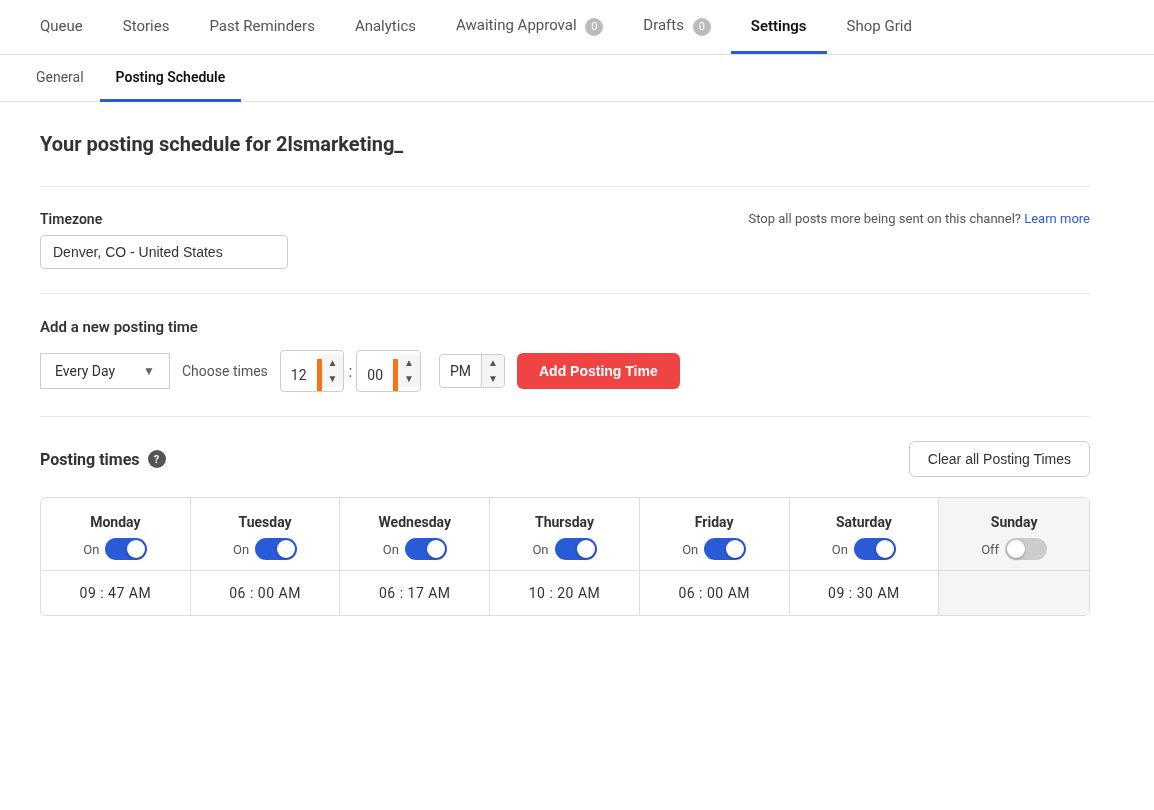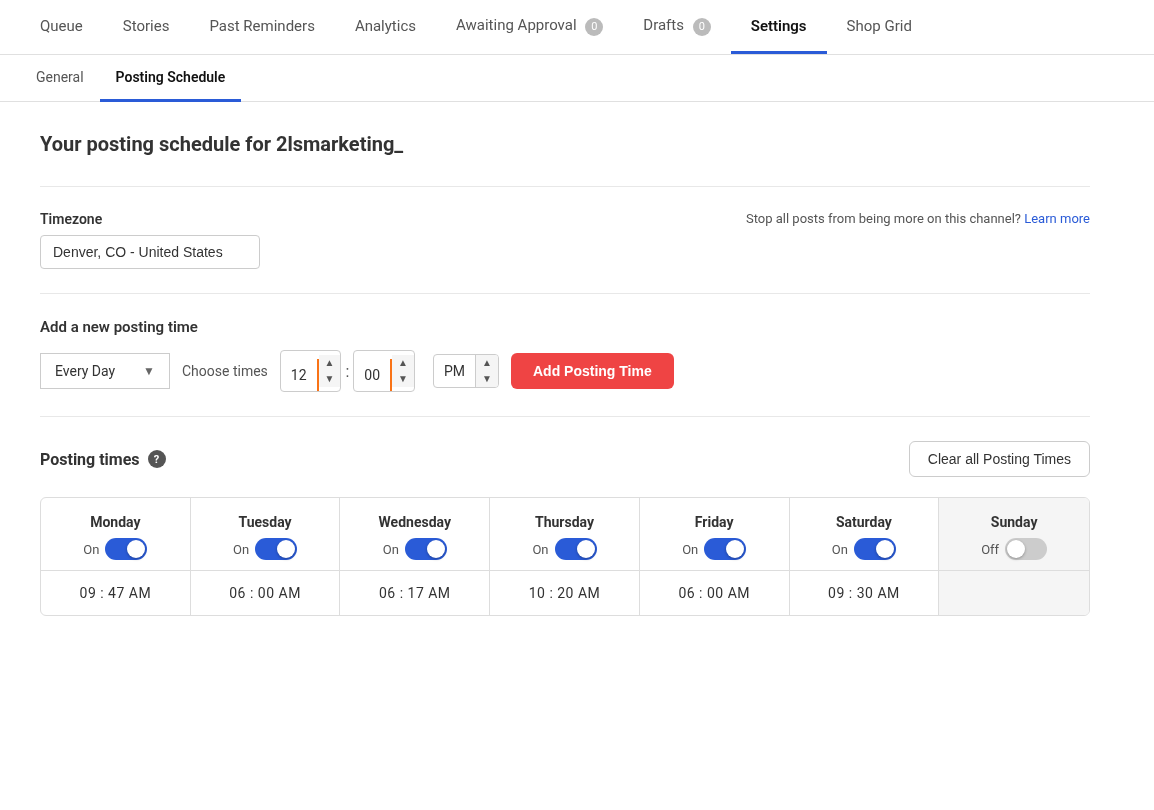--- a/index.html
+++ b/index.html
@@ -19,40 +19,40 @@
     
     .main-content { padding: 30px 40px; max-width: 1130px; }
 
     .page-title { font-size: 20px; font-weight: 700; margin-bottom: 30px; }
 
     .section-divider { border: none; border-top: 1px solid #e8e8e8; margin: 24px 0; }
 
     
     .timezone-row { display: flex; align-items: flex-start; justify-content: space-between; margin-bottom: 20px; }
     .timezone-left label { display: block; font-weight: 600; margin-bottom: 8px; font-size: 14px; }
-    .timezone-input { border: 1px solid #ccc; border-radius: 4px; padding: 8px 12px; font-size: 14px; width: 220px; color: #333; }
+    .timezone-input { border: 1px solid #ccc; border-radius: 4px; padding: 8px 12px; font-size: 14px; width: 248px; color: #333; }
     .timezone-right { display: flex; flex-direction: column; align-items: flex-end; gap: 10px; }
     .stop-posts-text { font-size: 13px; color: #555; }
     .learn-more { color: #2a5bd7; text-decoration: none; }
     .pause-btn { background: #2a5bd7; color: #fff; border: none; border-radius: 6px; padding: 10px 20px; font-size: 14px; font-weight: 600; cursor: pointer; }
 
     
     .add-posting-section { margin-bottom: 10px; }
     .add-posting-title { font-size: 15px; font-weight: 600; margin-bottom: 14px; }
     .add-posting-controls { display: flex; align-items: center; gap: 12px; }
 
     .day-select-wrapper { position: relative; }
     .day-select { display: flex; align-items: center; justify-content: space-between; border: 1px solid #ccc; border-radius: 0; padding: 9px 14px; cursor: pointer; width: 130px; font-size: 14px; background: #fff; }
     .day-select .chevron { font-size: 12px; color: #666; }
 
     .choose-times-label { font-size: 14px; color: #555; }
 
     .time-part-wrapper { display: flex; align-items: center; }
     .time-spinner { display: flex; align-items: center; border: 1px solid #ccc; border-radius: 4px; overflow: hidden; }
-    .time-value { padding: 8px 10px; font-size: 14px; min-width: 36px; border-right: 2px solid #f97316; margin-top: 8px; }
+    .time-value { padding: 8px 10px; font-size: 14px; min-width: 36px; border-right: 5px solid #f97316; margin-top: 8px; }
     .spinner-btns { display: flex; flex-direction: column; }
     .spinner-btn { background: #f5f5f5; border: none; cursor: pointer; font-size: 10px; padding: 3px 6px; color: #555; line-height: 1; }
     .time-colon { padding: 0 4px; font-size: 16px; color: #555; }
 
     .ampm-spinner { display: flex; align-items: center; border: 1px solid #ccc; border-radius: 4px; overflow: hidden; margin-left: 6px; }
     .ampm-value { padding: 8px 10px; font-size: 14px; min-width: 40px; text-align: center; border-right: 1px solid #ccc; }
 
     .add-btn { background: #ef4444; color: #fff; border: none; border-radius: 6px; padding: 10px 22px; font-size: 14px; font-weight: 600; cursor: pointer; }
 
     
@@ -110,21 +110,21 @@
 
   <hr class="section-divider">
 
   <div class="timezone-row">
     <div class="timezone-left">
       <label>Timezone</label>
       <input class="timezone-input" type="text" value="Denver, CO - United States" style="">
     </div>
     <div class="timezone-right">
       <span class="stop-posts-text">
-        <span>Stop all posts from being more on this channel?</span>
+        <span>Stop all posts more being sent on this channel?</span>
         <a href="#" class="learn-more">Learn more</a>
       </span>
     </div>
   </div>
 
   <hr class="section-divider">
 
   <div class="add-posting-section">
     <div class="add-posting-title">Add a new posting time</div>
     <div class="add-posting-controls">

